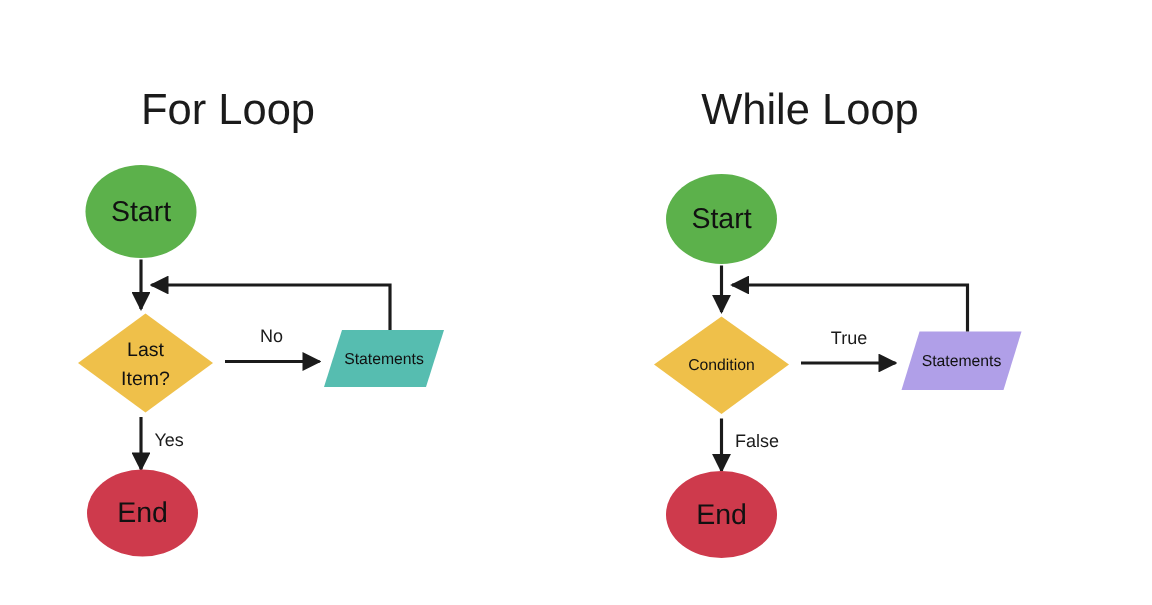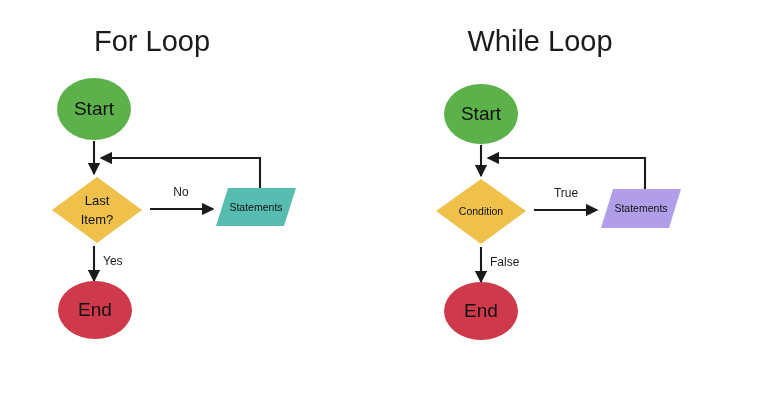--- a/index.html
+++ b/index.html
@@ -12,20 +12,21 @@
     width: 768px;
     height: 403px;
     overflow: hidden;
     font-family: "Liberation Sans", sans-serif;
   }
   #canvas {
     position: relative;
     width: 768px;
     height: 332px;
     background: #ffffff;
+    margin-top: 32px;
   }
   svg.diagram {
     position: absolute;
     top: 0;
     left: 0;
     width: 768px;
     height: 403px;
   }
   .chart-title {
     font-family: "Liberation Sans", sans-serif;

